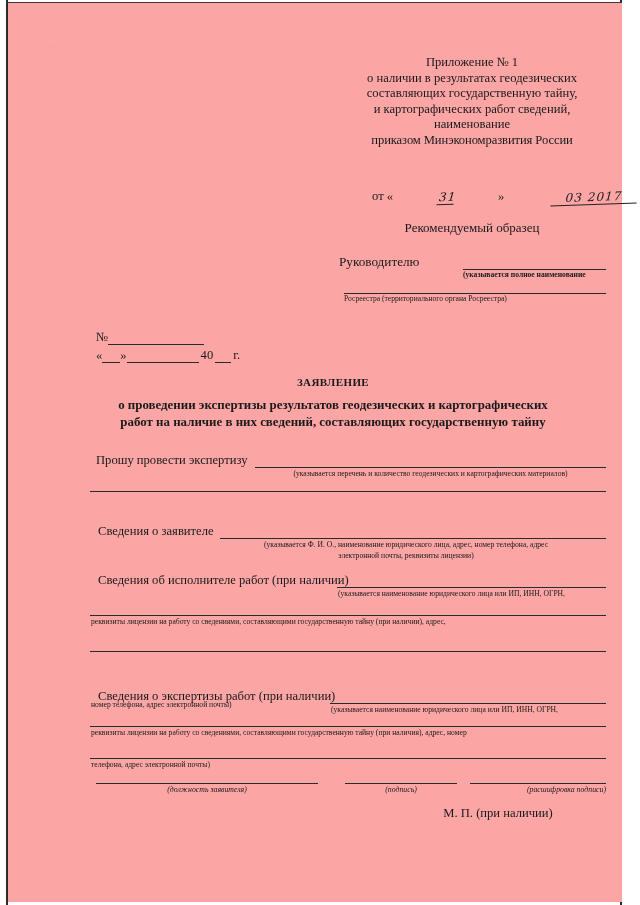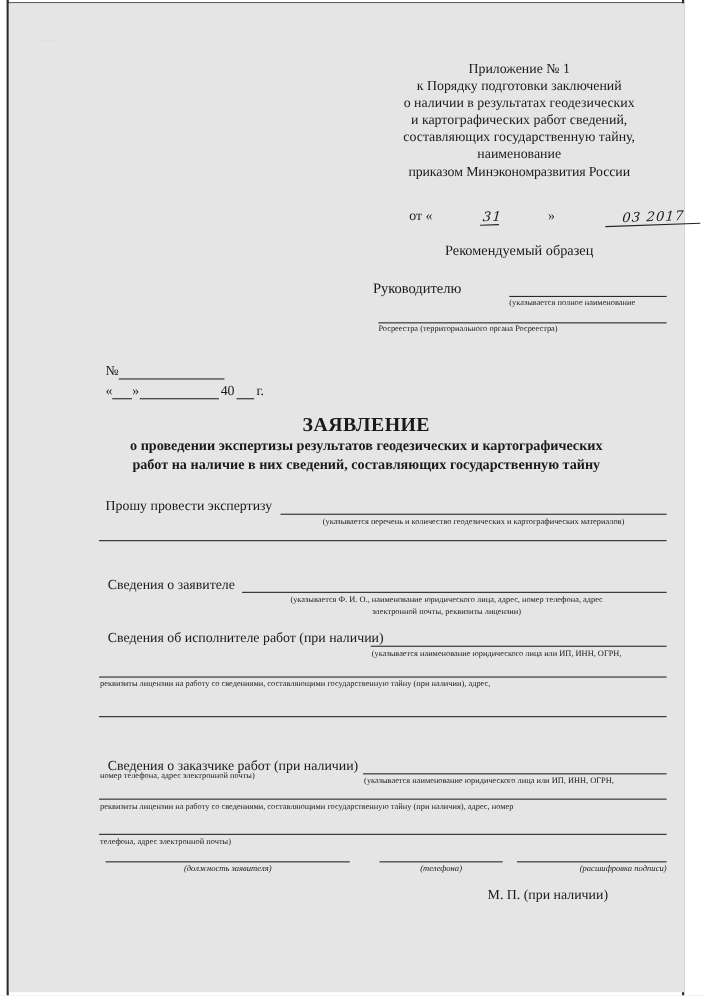--- a/index.html
+++ b/index.html
@@ -28,21 +28,21 @@
     position: absolute;
     left: 6px; right: 18px; top: 2px;
     height: 1px;
     background: #3a3a3a;
   }
 
   .sheet {
     position: absolute;
     left: 8px; top: 3px;
     width: 614px; height: 899px;
-    background: #e5e5e5;
+    background: #fca5a5;
   }
 
   
   .scan-noise {
     position: absolute;
     left: 28px; top: 32px;
     width: 70px; height: 28px;
     opacity: 0.17;
     font-size: 7px;
     font-family: "Liberation Serif", serif;
@@ -109,20 +109,21 @@
     left: 455px; top: 266px;
     width: 143px;
     border-bottom: 1px solid #2a2a2a;
   }
   .ruk-hint-1 {
     position: absolute;
     left: 455px; top: 267px;
     width: 152px;
     font-size: 7.6px;
     text-align: left;
+    font-weight: bold;
   }
   .ruk-rule-2 {
     position: absolute;
     left: 336px; top: 290px;
     width: 262px;
     border-bottom: 1px solid #2a2a2a;
   }
   .ruk-hint-2 {
     position: absolute;
     left: 336px; top: 291px;
@@ -153,21 +154,21 @@
   .dt-row .b-md { width: 72px; border-bottom: 1px solid #2a2a2a; height: 12px; margin-right: 2px; }
   .dt-row .b-xs { width: 16px; border-bottom: 1px solid #2a2a2a; height: 12px; margin: 0 2px; }
 
   
   .doc-title {
     position: absolute;
     left: 60px; top: 373px;
     width: 530px;
     text-align: center;
     font-weight: bold;
-    font-size: 18px;
+    font-size: 11px;
     letter-spacing: 0.4px;
   }
   .doc-sub {
     position: absolute;
     left: 52px; top: 394px;
     width: 546px;
     text-align: center;
     font-weight: bold;
     font-size: 12.9px;
     line-height: 17px;
@@ -218,24 +219,23 @@
 <div class="page-edge-left"></div>
 <div class="page-edge-right"></div>
 <div class="page-edge-top"></div>
 
 <div class="sheet">
 
   <div class="scan-noise">'' ''<br>'· ·'</div>
 
   <div class="header">
     <div class="ln">Приложение № 1</div>
-    <div class="ln">к Порядку подготовки заключений</div>
     <div class="ln">о наличии в результатах геодезических</div>
+    <div class="ln">составляющих государственную тайну,</div>
     <div class="ln">и картографических работ сведений,</div>
-    <div class="ln">составляющих государственную тайну,</div>
     <div class="ln">наименование</div>
     <div class="ln wide">приказом Минэкономразвития России</div>
   </div>
 
   <div class="date-row">
     <span class="lbl">от «</span>
     <span class="hw hw-day">31</span>
     <span class="lbl">»</span>
     <span class="hw hw-mid">03 2017</span>
     <span class="lbl" style="margin:0 2px 0 4px;">г. №</span>
@@ -281,32 +281,32 @@
   <div class="hint c" style="left:198px; top:548px; width:400px;">электронной почты, реквизиты лицензии)</div>
 
   <div class="row-label" style="left:90px; top:570px;">Сведения об исполнителе работ (при наличии)</div>
   <div class="rule" style="left:329px; top:584px; width:269px;"></div>
   <div class="hint l" style="left:330px; top:586px; width:268px;">(указывается наименование юридического лица или ИП, ИНН, ОГРН,</div>
   <div class="rule" style="left:82px; top:612px; width:516px;"></div>
   <div class="hint l" style="left:83px; top:614px; width:515px;">реквизиты лицензии на работу со сведениями, составляющими государственную тайну (при наличии), адрес,</div>
   <div class="rule" style="left:82px; top:648px; width:516px;"></div>
   <div class="hint l" style="left:83px; top:687px; width:515px;margin-top:10px;">номер телефона, адрес электронной почты)</div>
 
-  <div class="row-label" style="left:90px; top:686px;">Сведения о заказчике работ (при наличии)</div>
+  <div class="row-label" style="left:90px; top:686px;">Сведения о экспертизы работ (при наличии)</div>
   <div class="rule" style="left:322px; top:700px; width:276px;"></div>
   <div class="hint l" style="left:323px; top:702px; width:275px;">(указывается наименование юридического лица или ИП, ИНН, ОГРН,</div>
   <div class="rule" style="left:82px; top:723px; width:516px;"></div>
   <div class="hint l" style="left:83px; top:725px; width:515px;">реквизиты лицензии на работу со сведениями, составляющими государственную тайну (при наличия), адрес, номер</div>
   <div class="rule" style="left:82px; top:755px; width:516px;"></div>
   <div class="hint l" style="left:83px; top:757px; width:515px;">телефона, адрес электронной почты)</div>
 
   <div class="sig-rule" style="left:88px; width:222px;"></div>
   <div class="sig-hint" style="left:88px; width:222px;">(должность заявителя)</div>
 
   <div class="sig-rule" style="left:337px; width:112px;"></div>
-  <div class="sig-hint" style="left:337px; width:112px;">(телефона)</div>
+  <div class="sig-hint" style="left:337px; width:112px;">(подпись)</div>
 
   <div class="sig-rule" style="left:462px; width:136px;"></div>
   <div class="sig-hint" style="left:462px; width:136px;text-align:right;">(расшифровка подписи)</div>
 
   <div class="mp">М. П. (при наличии)</div>
 
 </div>
 
 </body></html>

